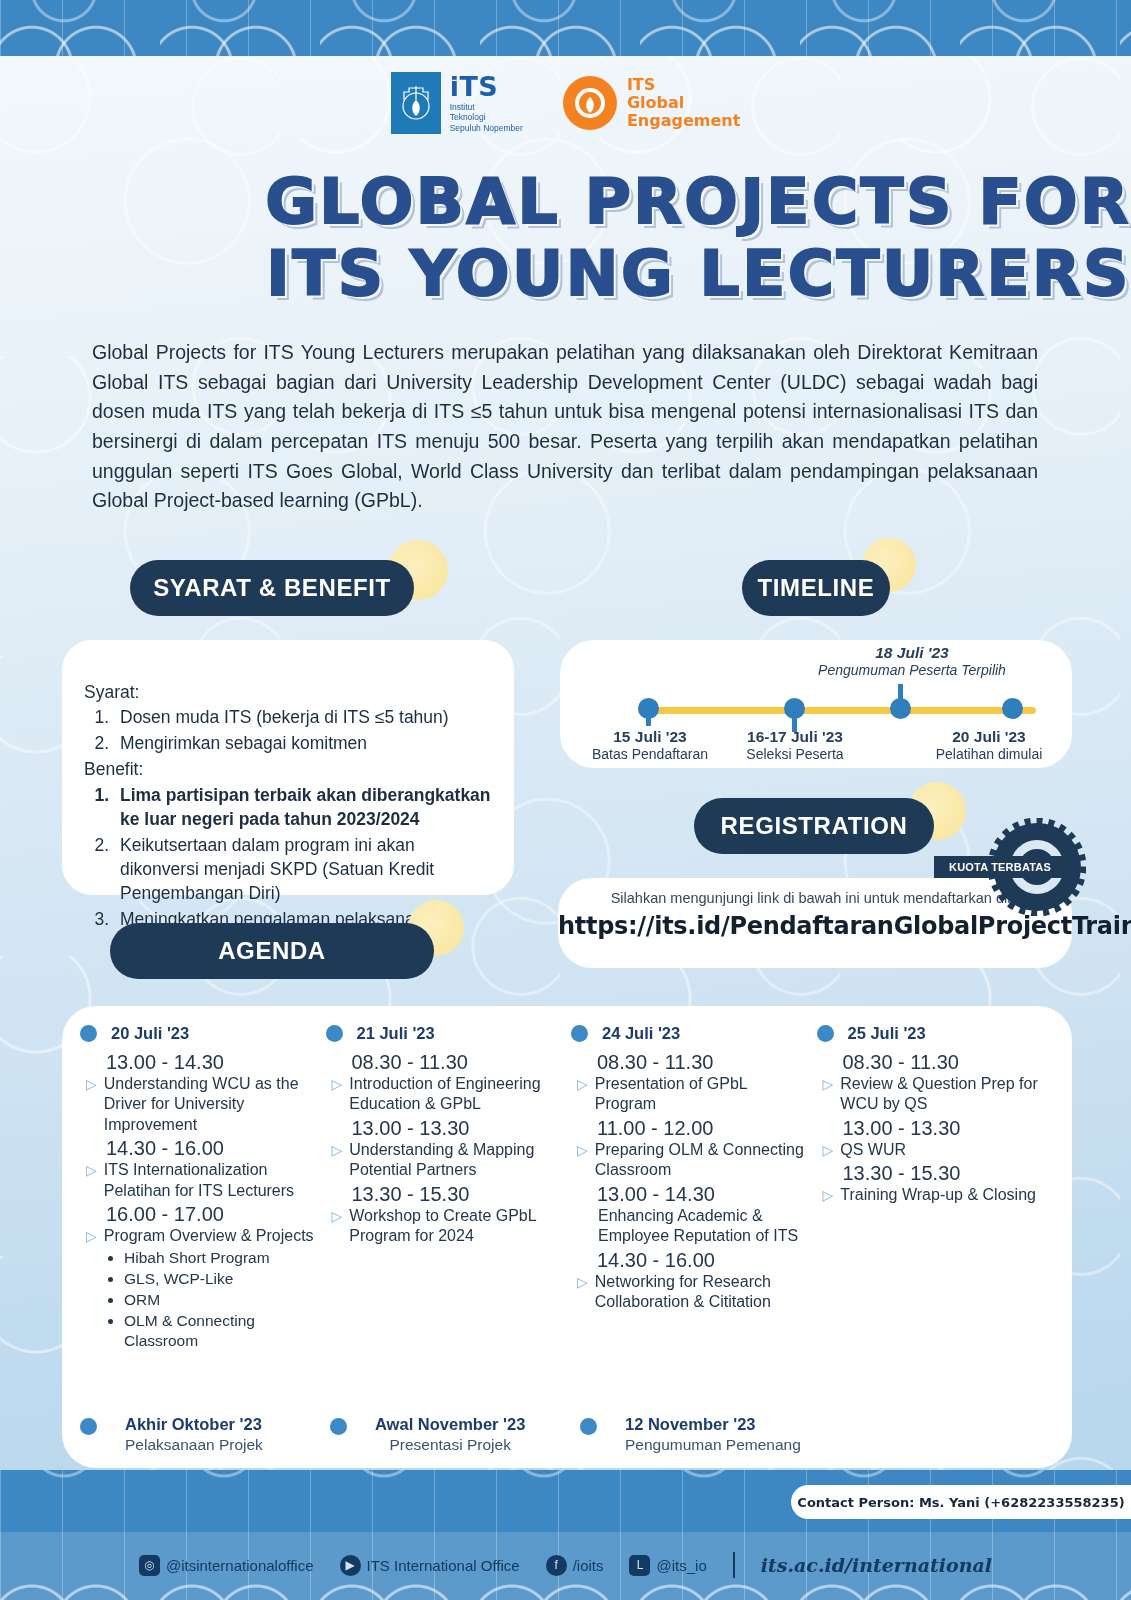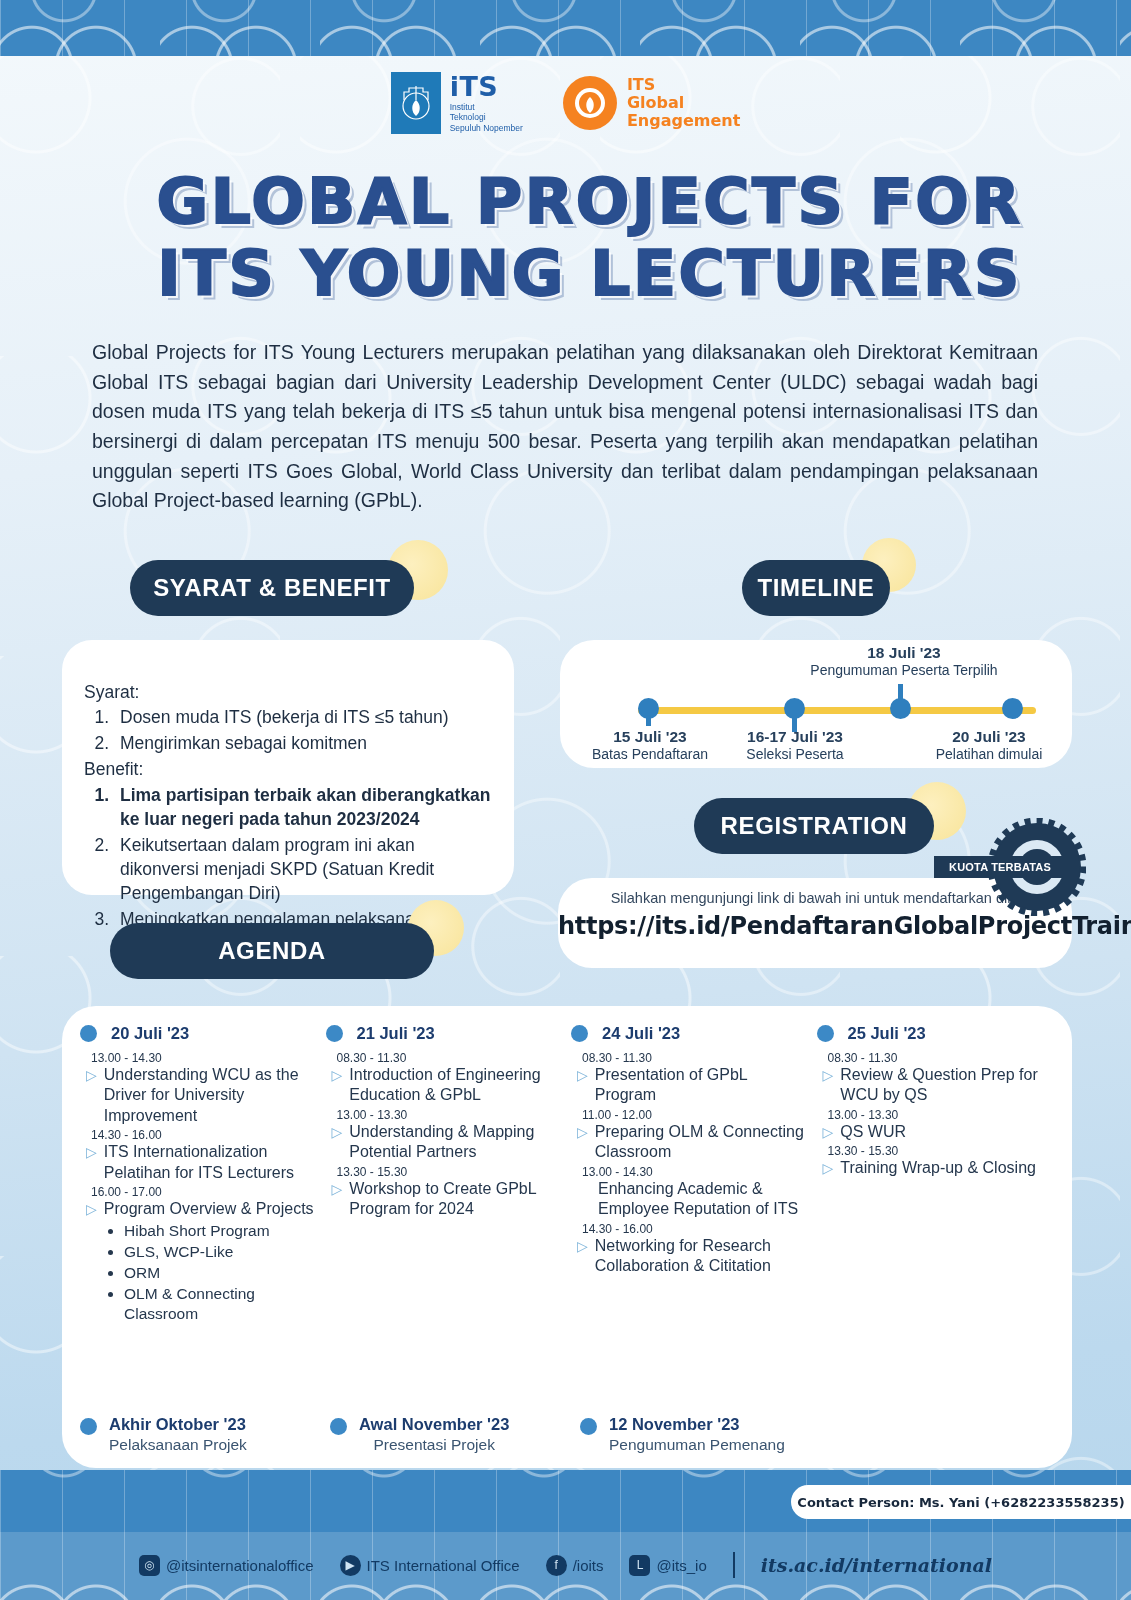--- a/index.html
+++ b/index.html
@@ -57,21 +57,21 @@
   .its-wordmark .big { font-size:27px; font-weight:bold; color:#1f5ea8; letter-spacing:.5px;
                        font-family:"DejaVu Sans", sans-serif; }
   .its-wordmark .small { font-size:8.5px; color:#1f5ea8; line-height:1.25; margin-top:2px; }
   .ge-logo { display:flex; align-items:center; gap:10px; }
   .ge-circle { width:54px; height:54px; border-radius:50%; background:#f58220;
                display:flex; align-items:center; justify-content:center; }
   .ge-text { line-height:1.13; font-size:16px; font-weight:bold; color:#f58220;
              font-family:"DejaVu Sans", sans-serif; }
 
   
-  .title-wrap { position:absolute; top:166px; left:0; width:100%; text-align:center;padding-left:48px; }
+  .title-wrap { position:absolute; top:166px; left:0; width:100%; text-align:right;padding-left:48px; }
   .title-line {
     font-family:"DejaVu Sans", sans-serif;
     font-size:63px; font-weight:bold; letter-spacing:2.5px;
     color:#2a4f8f;
     -webkit-text-stroke: 2px #2a4f8f;
     text-shadow: 3px 3px 0 rgba(255,255,255,.85), 5px 5px 0 rgba(42,79,143,.30);
     line-height:1.14;
   }
 
   
@@ -149,32 +149,32 @@
   .badge-ribbon { position:absolute; left:-54px; top:38px; width:132px; height:22px;
                   background:#1f3a56; color:#fff; font-size:11px; font-weight:bold;
                   display:flex; align-items:center; justify-content:center; letter-spacing:.2px; }
 
   
   .agenda-cols { display:flex; gap:8px; }
   .acol { width:248px; }
   .ahead { display:flex; align-items:center; gap:14px; margin-bottom:8px; }
   .ahead .dot { width:17px; height:17px; border-radius:50%; background:#3c89c6; flex:none; }
   .ahead .dt { font-size:16.5px; font-weight:bold; color:#1c3c6e; }
-  .atime { font-size:12px; color:#25374d; margin-left:11px; margin-top:2px; }
+  .atime { font-size:20px; color:#25374d; margin-left:26px; margin-top:2px; }
   .aitem { display:flex; gap:7px; font-size:16px; color:#25374d; line-height:1.28;
            margin-left:6px; margin-bottom:1px; }
   .aitem .arrow { color:#7fb5da; font-size:14px; line-height:1.45; flex:none; }
   .aitem.noarrow { margin-left:27px; }
   .asub { margin:1px 0 0 44px; font-size:15.5px; color:#25374d; line-height:1.3; }
   .asub li { margin-bottom:1px; }
 
   
   .agenda-bottom { position:absolute; left:18px; right:18px; bottom:14px;
                    display:flex; }
-  .ab { display:flex; gap:12px; }
+  .ab { display:flex; gap:28px; }
   .ab:nth-child(1){ width:250px; } .ab:nth-child(2){ width:250px;text-align:center; }
   .ab .dot { width:17px; height:17px; border-radius:50%; background:#3c89c6;
              flex:none; margin-top:4px; }
   .ab .dt { font-size:16.5px; font-weight:bold; color:#1c3c6e; line-height:1.28; }
   .ab .sb2 { font-size:15.5px; color:#3a5470; line-height:1.25; }
 
   
   .contact {
     position:absolute; right:0; top:1485px; width:340px; height:34px;
     background:#fff; border-radius:17px 0 0 17px; z-index:5;
@@ -278,21 +278,21 @@
       <div class="tl-dot" style="left:442px;"></div>
 
       <div class="tl-lbl" style="left:2px; top:88px; width:176px;">
         <div class="d">15 Juli '23</div>
         <div class="s">Batas Pendaftaran</div>
       </div>
       <div class="tl-lbl" style="left:150px; top:88px; width:170px;">
         <div class="d">16-17 Juli '23</div>
         <div class="s">Seleksi Peserta</div>
       </div>
-      <div class="tl-lbl" style="left:144px; top:4px; width:400px;">
+      <div class="tl-lbl" style="left:152px; top:4px; width:400px;font-style:italic;">
         <div class="d">18 Juli '23</div>
         <div class="s">Pengumuman Peserta Terpilih</div>
       </div>
       <div class="tl-lbl" style="left:346px; top:88px; width:166px;">
         <div class="d">20 Juli '23</div>
         <div class="s">Pelatihan dimulai</div>
       </div>
     </div>
   </div>
 

